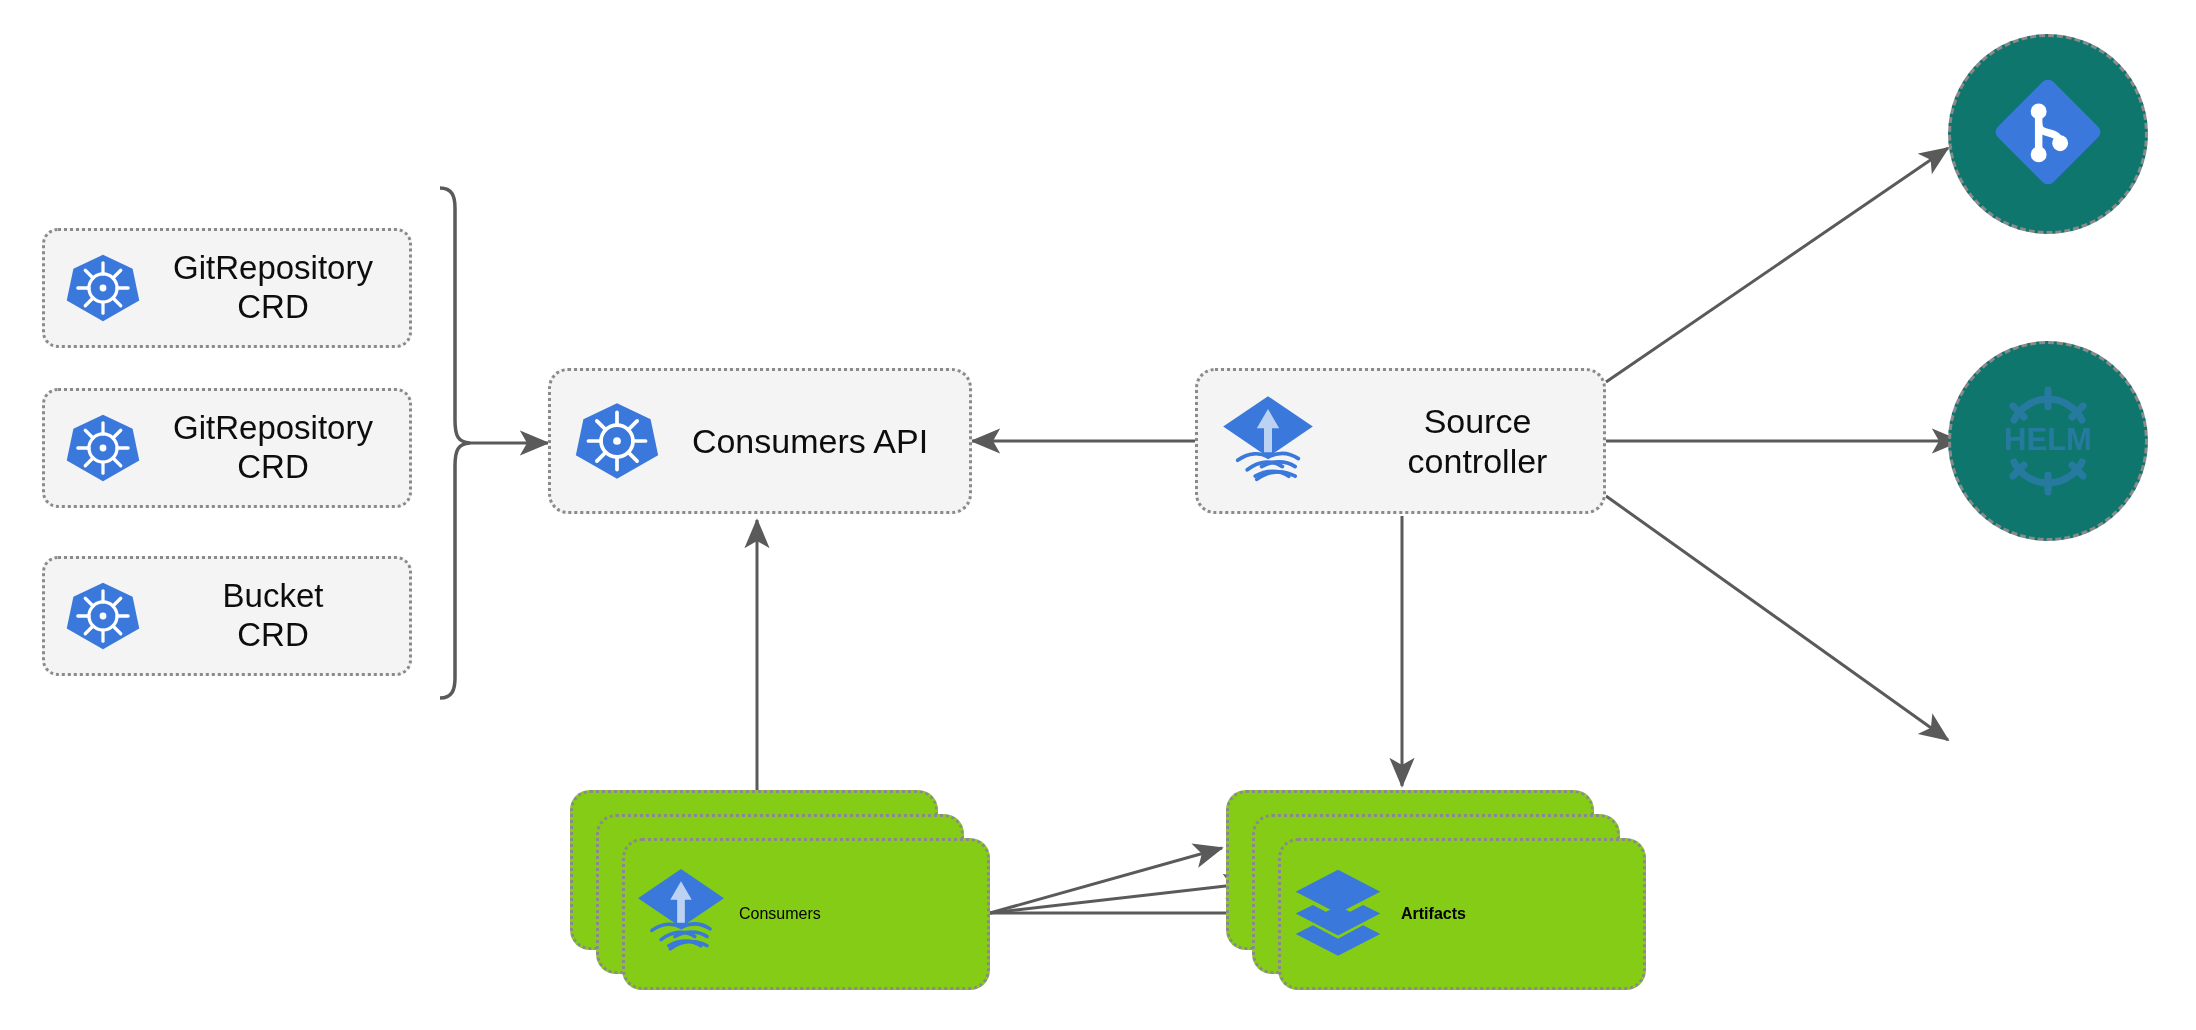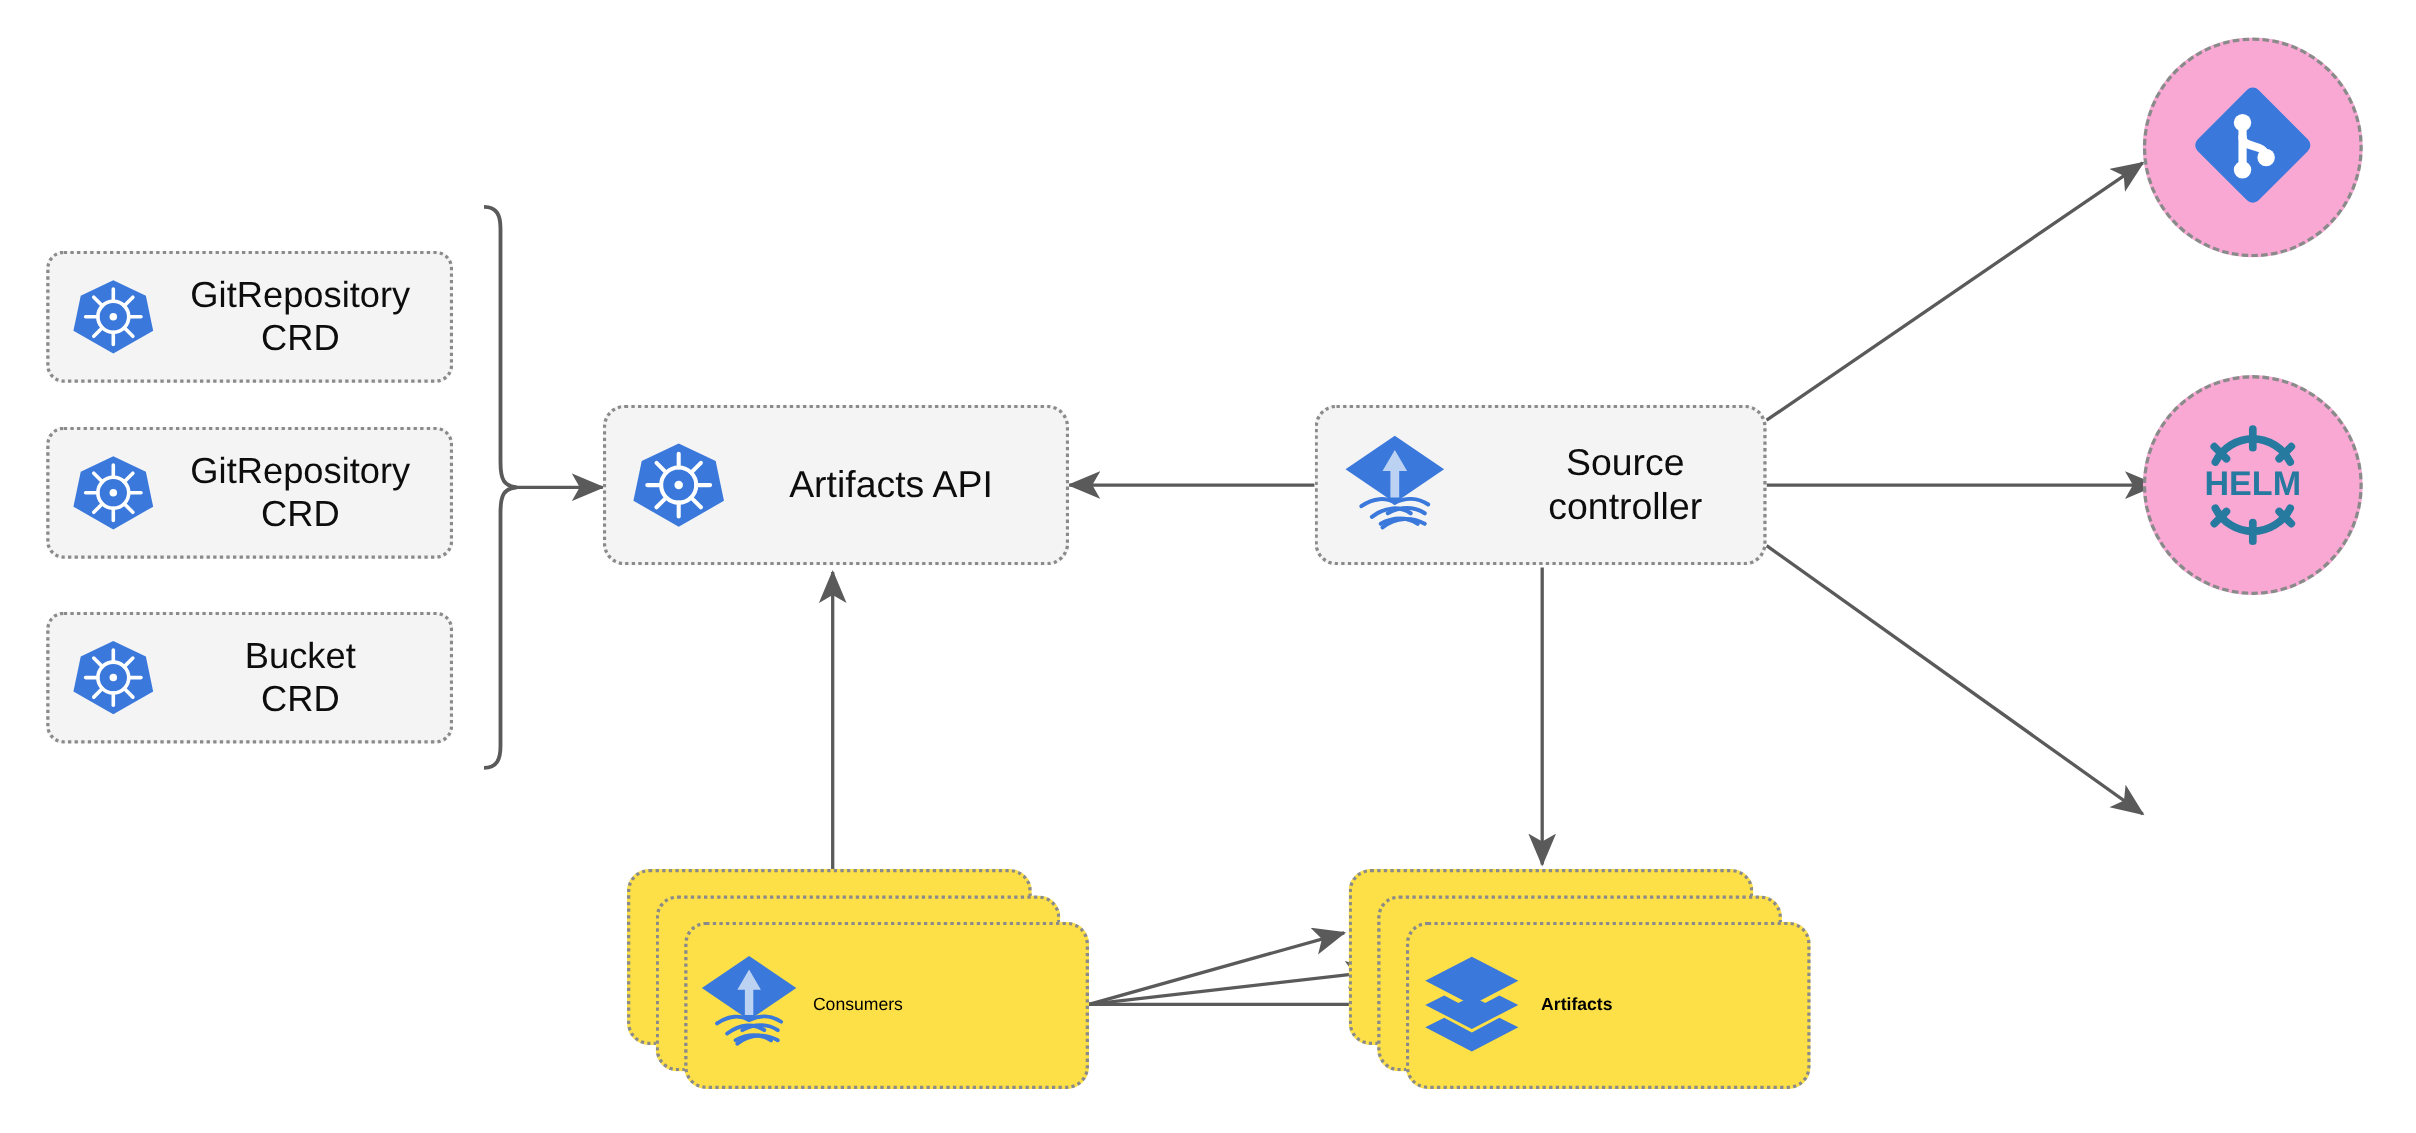--- a/index.html
+++ b/index.html
@@ -63,39 +63,39 @@
   }
 
   
   .stack {
     position: absolute;
     z-index: 5;
   }
   .stack .card {
     position: absolute;
     box-sizing: border-box;
-    background: #fde047;
+    background: #84cc16;
     border: 3px dotted #8a8a8a;
     border-radius: 20px;
   }
   .stack .card.front {
     display: flex;
     align-items: center;
     z-index: 3;
   }
   .stack .card.mid  { z-index: 2; }
   .stack .card.back { z-index: 1; }
 
   
   .ext-circle {
     position: absolute;
     box-sizing: border-box;
     border: 3px dashed #8a8a8a;
     border-radius: 50%;
-    background: #f9a8d4;
+    background: #0f766e;
     display: flex;
     align-items: center;
     justify-content: center;
     z-index: 5;
   }
 
   
   #wires {
     position: absolute;
     inset: 0;
@@ -231,21 +231,21 @@
           <line x1="16" y1="50" x2="31" y2="50"></line>
           <line x1="69" y1="50" x2="84" y2="50"></line>
           <line x1="26" y1="26" x2="36.5" y2="36.5"></line>
           <line x1="63.5" y1="63.5" x2="74" y2="74"></line>
           <line x1="74" y1="26" x2="63.5" y2="36.5"></line>
           <line x1="36.5" y1="63.5" x2="26" y2="74"></line>
         </g>
         <circle cx="50" cy="50" r="4.6" fill="#ffffff"></circle>
       </svg>
     </span>
-    <span class="label">Artifacts API</span>
+    <span class="label">Consumers API</span>
   </div>
 
   <div class="node center-box" style="left:1195px; top:368px; width:411px; padding:0 18px 0 14px;gap:46px;">
     <span class="icon-slot" style="width:112px;">
       <svg width="96" height="96" viewBox="0 0 120 120" aria-hidden="true">
         <path d="M60 4 116 42 60 80 4 42Z" fill="#3a78dc"></path>
         <path d="M60 20 L74 44 L65 44 L65 74 L55 74 L55 44 L46 44 Z" fill="#bcd2f2"></path>
         <g stroke="#3a78dc" stroke-width="4.6" stroke-linecap="round" fill="none">
           <path d="M22 84 C36 74 50 74 60 80"></path>
           <path d="M34 96 C50 84 66 84 78 92"></path>

